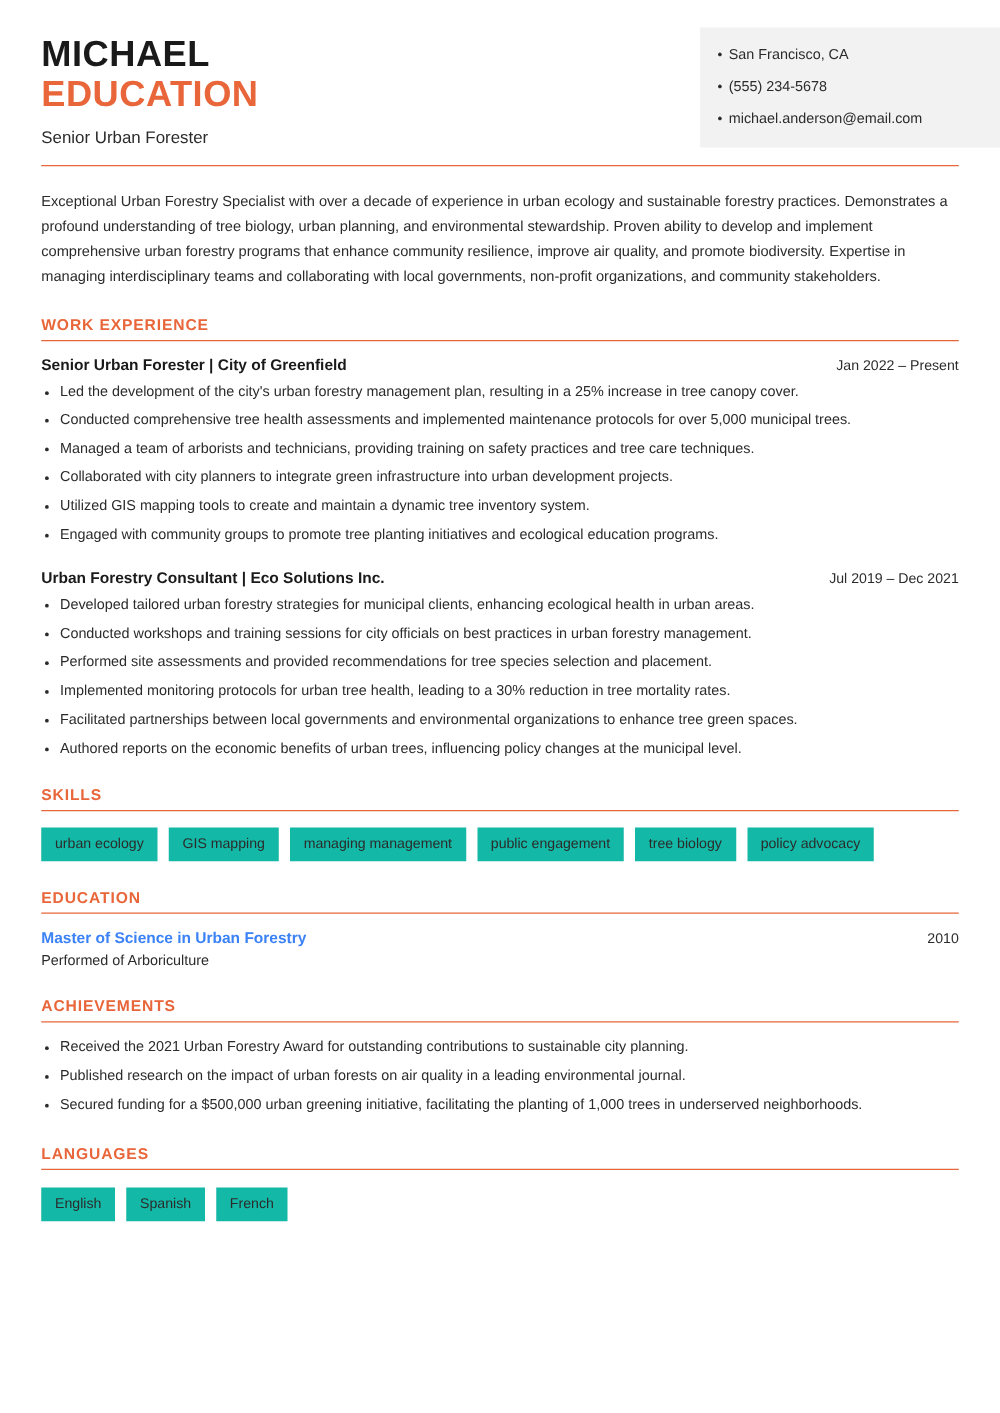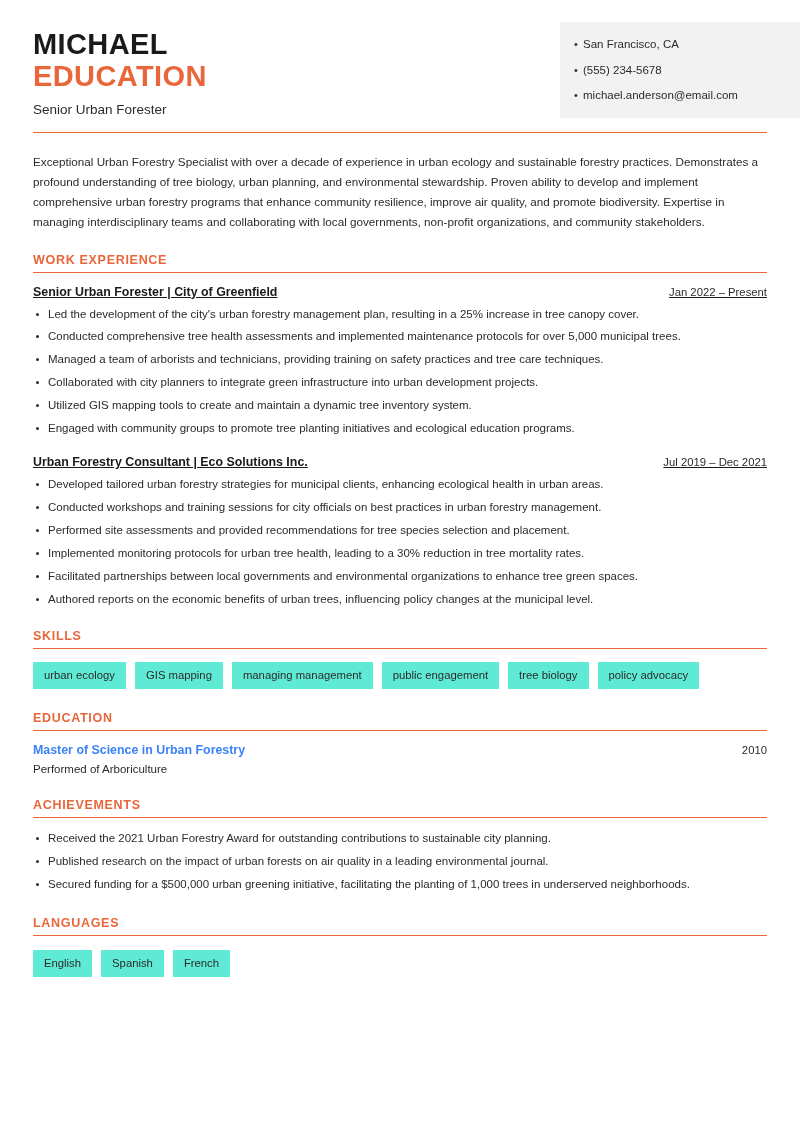--- a/index.html
+++ b/index.html
@@ -113,21 +113,20 @@
   }
 
   
   .job { margin-bottom: 14px; }
   .job:last-child { margin-bottom: 0; }
   .job-head {
     display: flex;
     align-items: baseline;
     justify-content: space-between;
     margin-bottom: 7px;
-    text-decoration: underline;
   }
   .job-role {
     font-size: 12.4px;
     font-weight: bold;
     color: #1a1a1a;
   }
   .job-dates {
     font-size: 11.3px;
     color: #2b2b2b;
     white-space: nowrap;
@@ -159,21 +158,21 @@
   }
 
   
   .chips {
     display: flex;
     flex-wrap: wrap;
     gap: 9px;
     padding-top: 1px;
   }
   .chip {
-    background: #5eead4;
+    background: #14b8a6;
     font-size: 11.3px;
     color: #2b2b2b;
     padding: 6px 11px;
     line-height: 1.3;
     white-space: nowrap;
   }
 
   
   .edu-head {
     display: flex;

